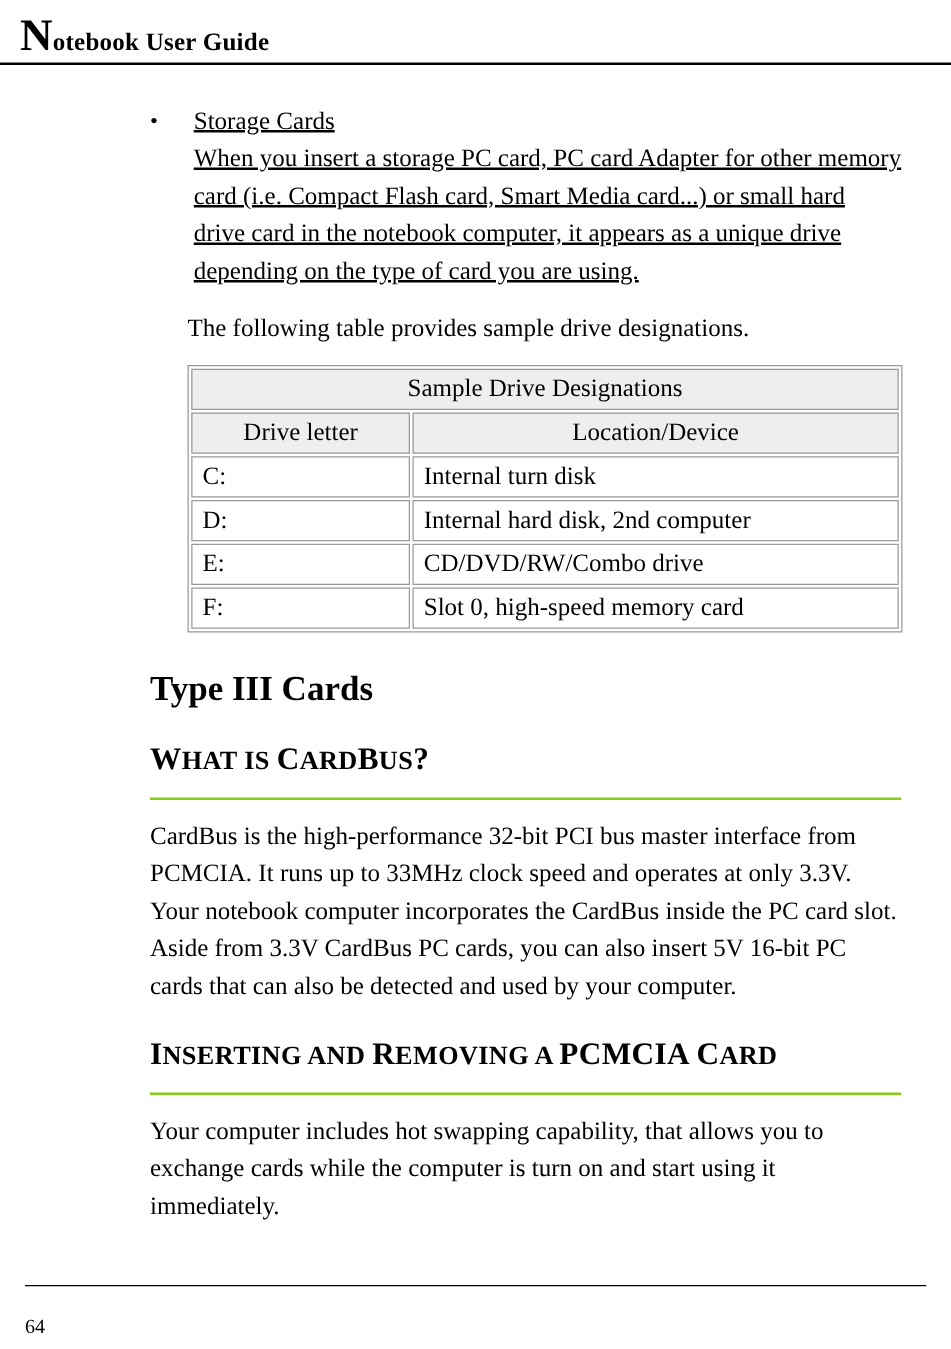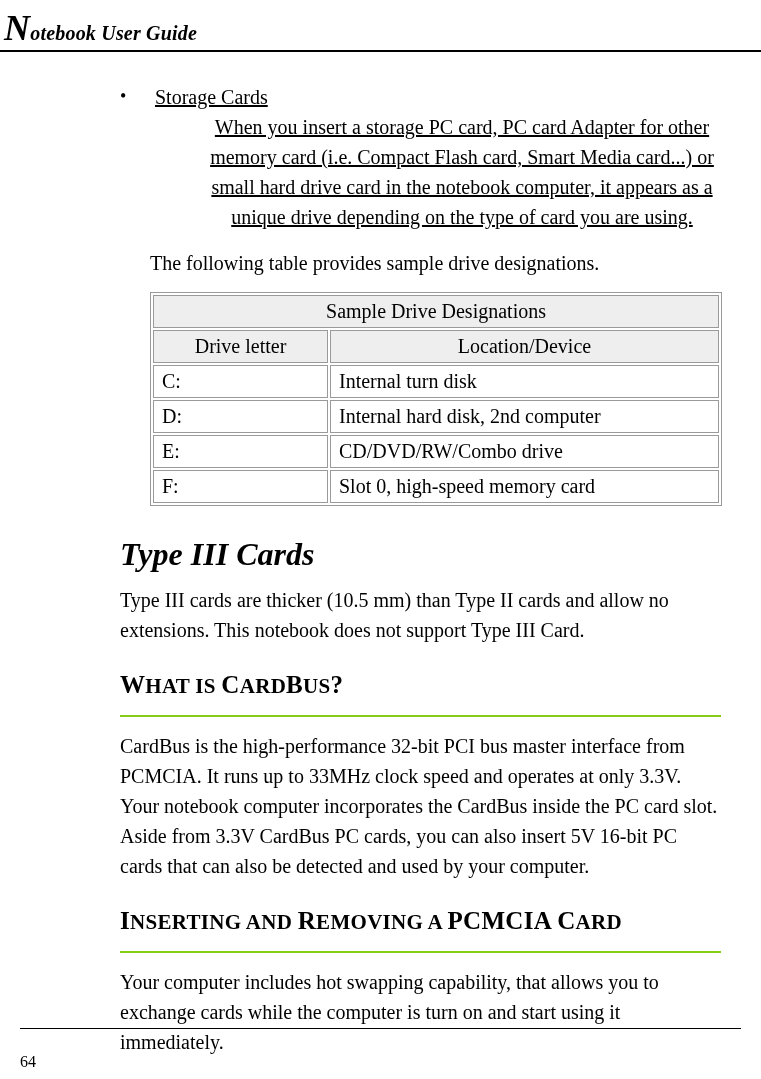--- a/index.html
+++ b/index.html
@@ -13,23 +13,22 @@
       background: #fff;
       overflow: hidden;
     }
     .page {
       width: 761px;
       height: 1079px;
       position: relative;
       box-sizing: border-box;
     }
     .header {
-      padding: 10px 20px 4px 4px;
+      padding: 10px 20px 4px 16px;
       border-bottom: 2.5px solid #000;
-      font-style: italic;
     }
     .header-title {
       font-weight: bold;
       font-size: 20px;
       letter-spacing: 0.2px;
     }
     .header-title .dropcap {
       font-size: 36px;
       font-weight: bold;
       line-height: 1;
@@ -51,22 +50,21 @@
       padding-right: 20px;
       text-decoration: underline;
     }
     .bullet-title {
       font-size: 20px;
       line-height: 30px;
     }
     .bullet-text {
       font-size: 20px;
       line-height: 30px;
-      text-align: center;
-      margin-left: 48px;
+      text-align: left;
     }
     .following {
       margin-left: 130px;
       font-size: 20px;
       line-height: 30px;
       margin-top: 16px;
       margin-bottom: 14px;
       padding-right: 20px;
     }
     table.dess {
@@ -88,23 +86,22 @@
     table.dess th {
       background: #eee;
       text-align: center;
     }
     table.dess .body td { background: #fff; }
     table.dess col.c1 { width: 175px; }
     table.dess col.c2 { width: auto; }
 
     .h-type3 {
       font-family: Garamond, 'Times New Roman', serif;
-      font-style: italic;
-      font-weight: bold;
-      font-size: 32px;
+      font-weight: bold;
+      font-size: 28px;
       margin: 30px 0 12px 100px;
     }
     .para {
       margin: 0 20px 0 100px;
       font-size: 20px;
       line-height: 30px;
     }
     .h-caps {
       margin: 26px 20px 0 100px;
       padding-bottom: 16px;
@@ -175,21 +172,20 @@
         <td>CD/DVD/RW/Combo drive</td>
       </tr>
       <tr class="body">
         <td>F:</td>
         <td>Slot 0, high-speed memory card</td>
       </tr>
     </tbody>
       </table>
 
     <div class="h-type3">Type III Cards</div>
-    <div class="para">Type III cards are thicker (10.5 mm) than Type II cards and allow no extensions. This notebook does not support Type III Card.</div>
 
     <div class="h-caps">
       <span class="big">W</span><span>HAT IS </span><span class="big">C</span><span>ARD</span><span class="big">B</span><span>US</span><span class="big">?</span>
     </div>
     <div class="para after-h">CardBus is the high-performance 32-bit PCI bus master interface from PCMCIA. It runs up to 33MHz clock speed and operates at only 3.3V. Your notebook computer incorporates the CardBus inside the PC card slot. Aside from 3.3V CardBus PC cards, you can also insert 5V 16-bit PC cards that can also be detected and used by your computer.</div>
 
     <div class="h-caps">
       <span class="big">I</span><span>NSERTING AND </span><span class="big">R</span><span>EMOVING A </span><span class="big">PCMCIA C</span><span>ARD</span>
     </div>
     <div class="para after-h">Your computer includes hot swapping capability, that allows you to exchange cards while the computer is turn on and start using it immediately.</div>

